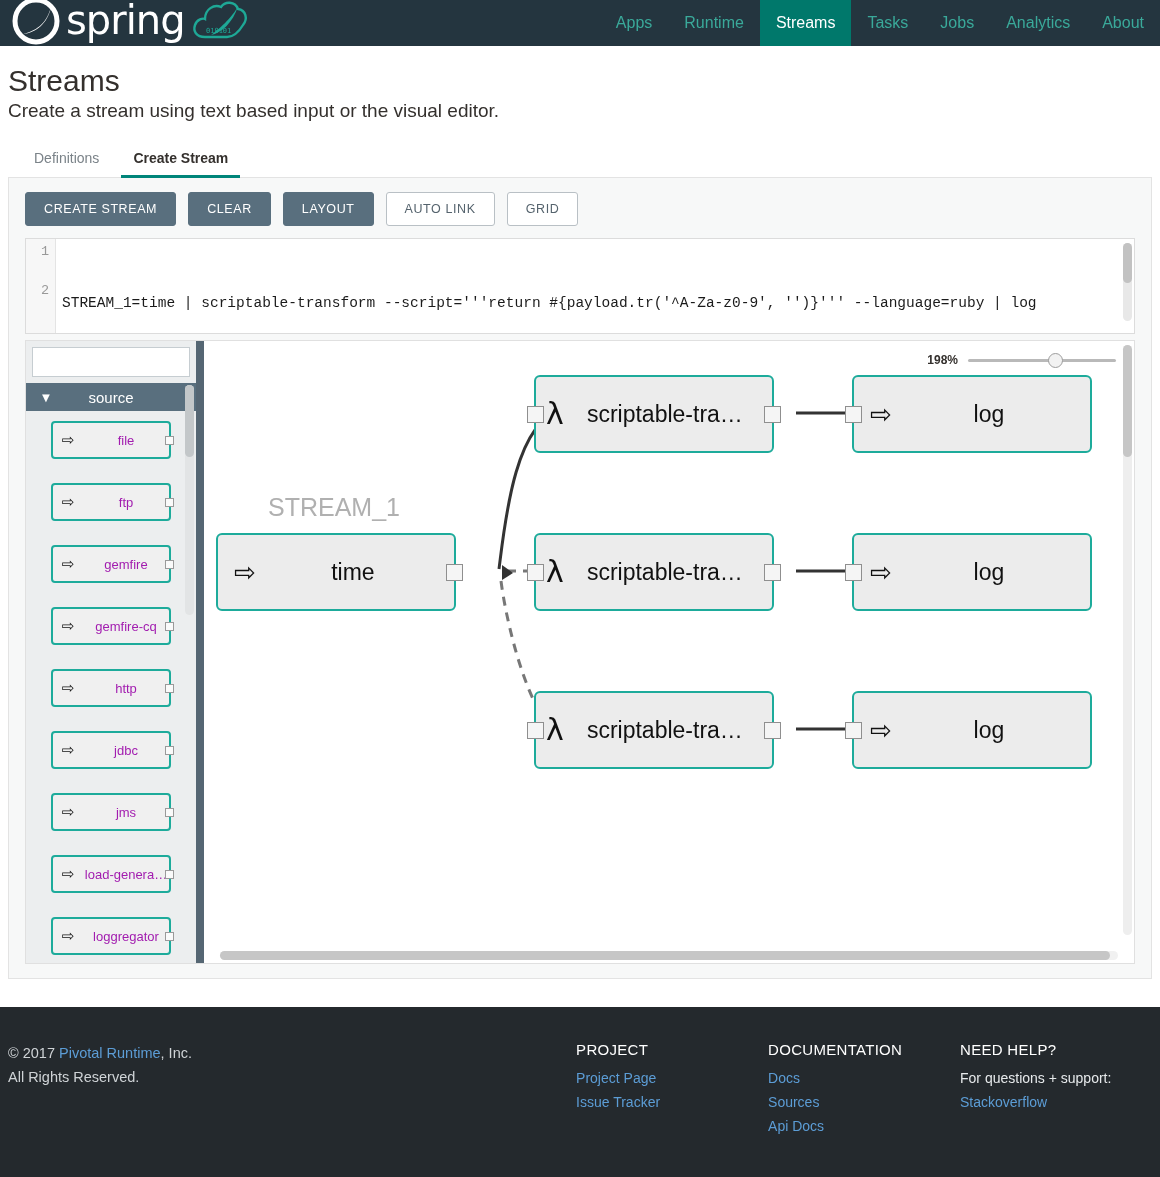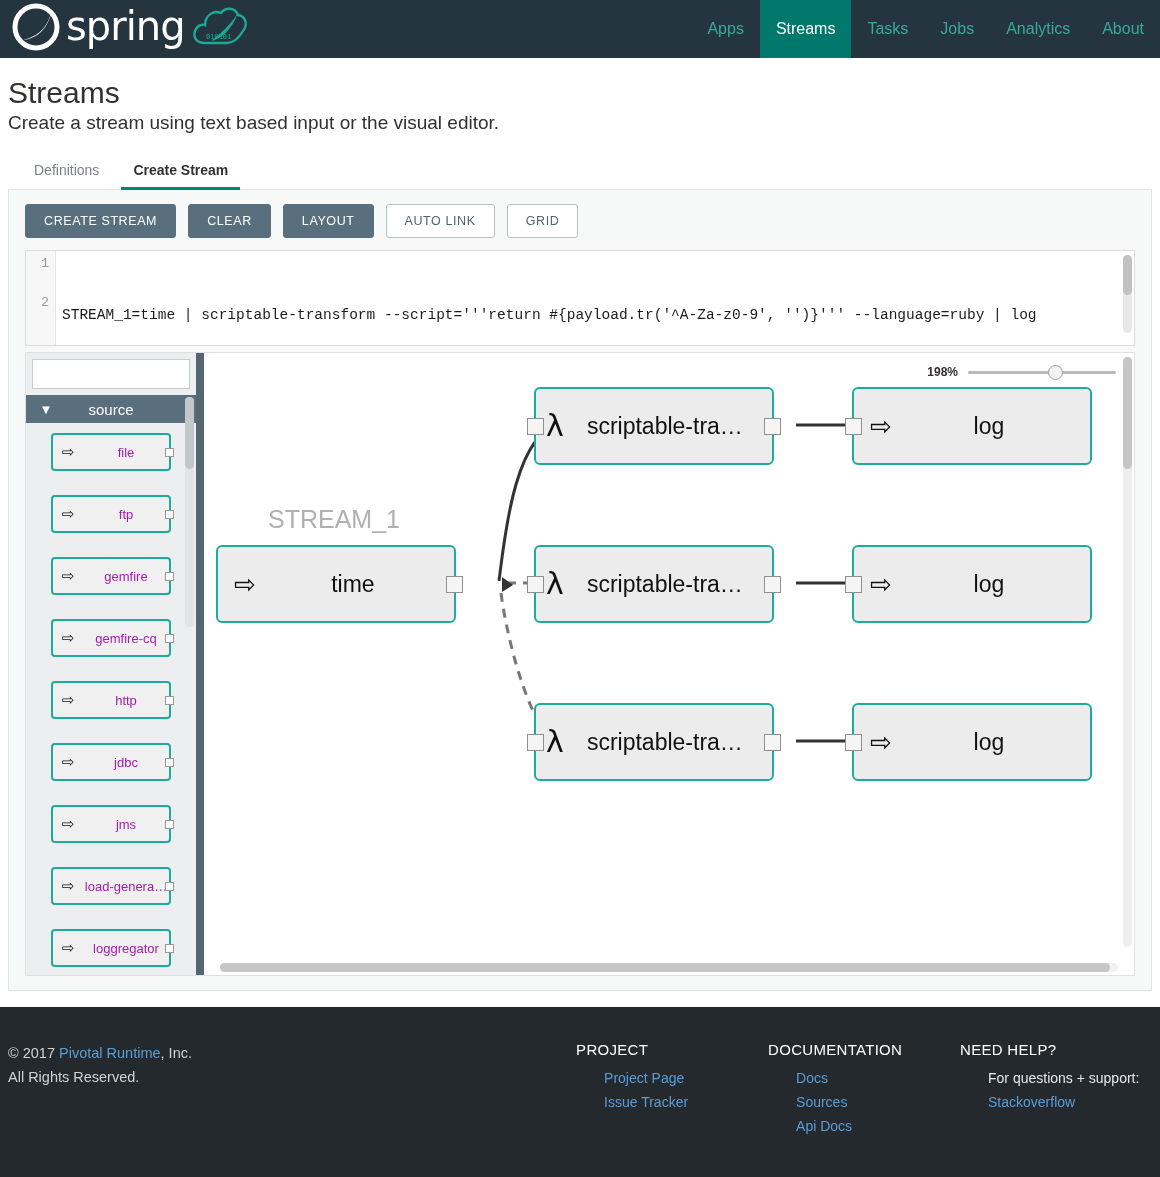--- a/index.html
+++ b/index.html
@@ -5,21 +5,21 @@
   * { box-sizing: border-box; }
   html, body { margin:0; padding:0; }
   body {
     width:1160px; height:1177px;
     font-family:"Liberation Sans", sans-serif;
     background:#ffffff; color:#34302d; overflow:hidden;
   }
 
   
   .navbar {
-    height:58px; background:#24353f; display:flex; align-items:stretch;
+    height:46px; background:#24353f; display:flex; align-items:stretch;
     justify-content:space-between;
   }
   .brand { display:flex; align-items:center; padding-left:10px; gap:4px; }
   .brand-word {
     color:#fff; font-size:40px; font-weight:400; letter-spacing:-1px;
     font-family:"DejaVu Sans", sans-serif; line-height:1;
     padding-bottom:6px;
   }
   .nav-links { display:flex; align-items:stretch; }
   .nav-link {
@@ -169,21 +169,21 @@
   .footer {
     position:absolute; left:0; top:1007px; width:1160px; height:170px;
     background:#24292d; color:#cfd3d6; padding:34px 0 0 0;
   }
   .footer-inner { display:flex; padding:0 8px; }
   .f-copy { width:580px; font-size:14.5px; line-height:24px; }
   .f-col { width:196px; }
   .f-col h4 { font-size:15px; font-weight:400; color:#ffffff; margin:0 0 8px 0;
               letter-spacing:0.3px; }
   .f-col a, .f-link { display:block; color:#5c9dd6; font-size:14px; line-height:24px;
-                      text-decoration:none; cursor:pointer;margin-left:28px; }
+                      text-decoration:none; cursor:pointer; }
   .f-col .plain { color:#e6e9eb; cursor:default; }
   .f-copy a { color:#5c9dd6; text-decoration:none; cursor:pointer; }
 </style>
 </head>
 <body>
 
 <div class="navbar">
   <div class="brand">
     <span>
       <svg width="52" height="52" viewBox="0 0 52 52">
@@ -196,20 +196,21 @@
       <svg width="62" height="52" viewBox="0 0 62 52">
         <path d="M16 42 C7 42 4 36 6 30 C8 24 14 23 16 24 C16 14 25 9 32 12 C36 6 46 6 49 14 C57 15 59 24 54 30 C51 35 45 42 38 42 Z" fill="none" stroke="#1ea896" stroke-width="2.4"></path>
         <path d="M22 40 C28 36 44 22 49 11 C44 28 32 38 22 40 Z" fill="#1ea896"></path>
         <text x="17" y="38" font-family="DejaVu Sans Mono, monospace" font-size="7" fill="#1ea896">010101</text>
       </svg>
     </span>
   </div>
 
   <div class="nav-links">
     <a class="nav-link">Apps</a>
+    <a class="nav-link">Runtime</a>
     <a class="nav-link active">Streams</a>
     <a class="nav-link">Tasks</a>
     <a class="nav-link">Jobs</a>
     <a class="nav-link">Analytics</a>
     <a class="nav-link">About</a>
   </div>
 </div>
 
 <div class="page">
   <h1 class="page-title">Streams</h1>

